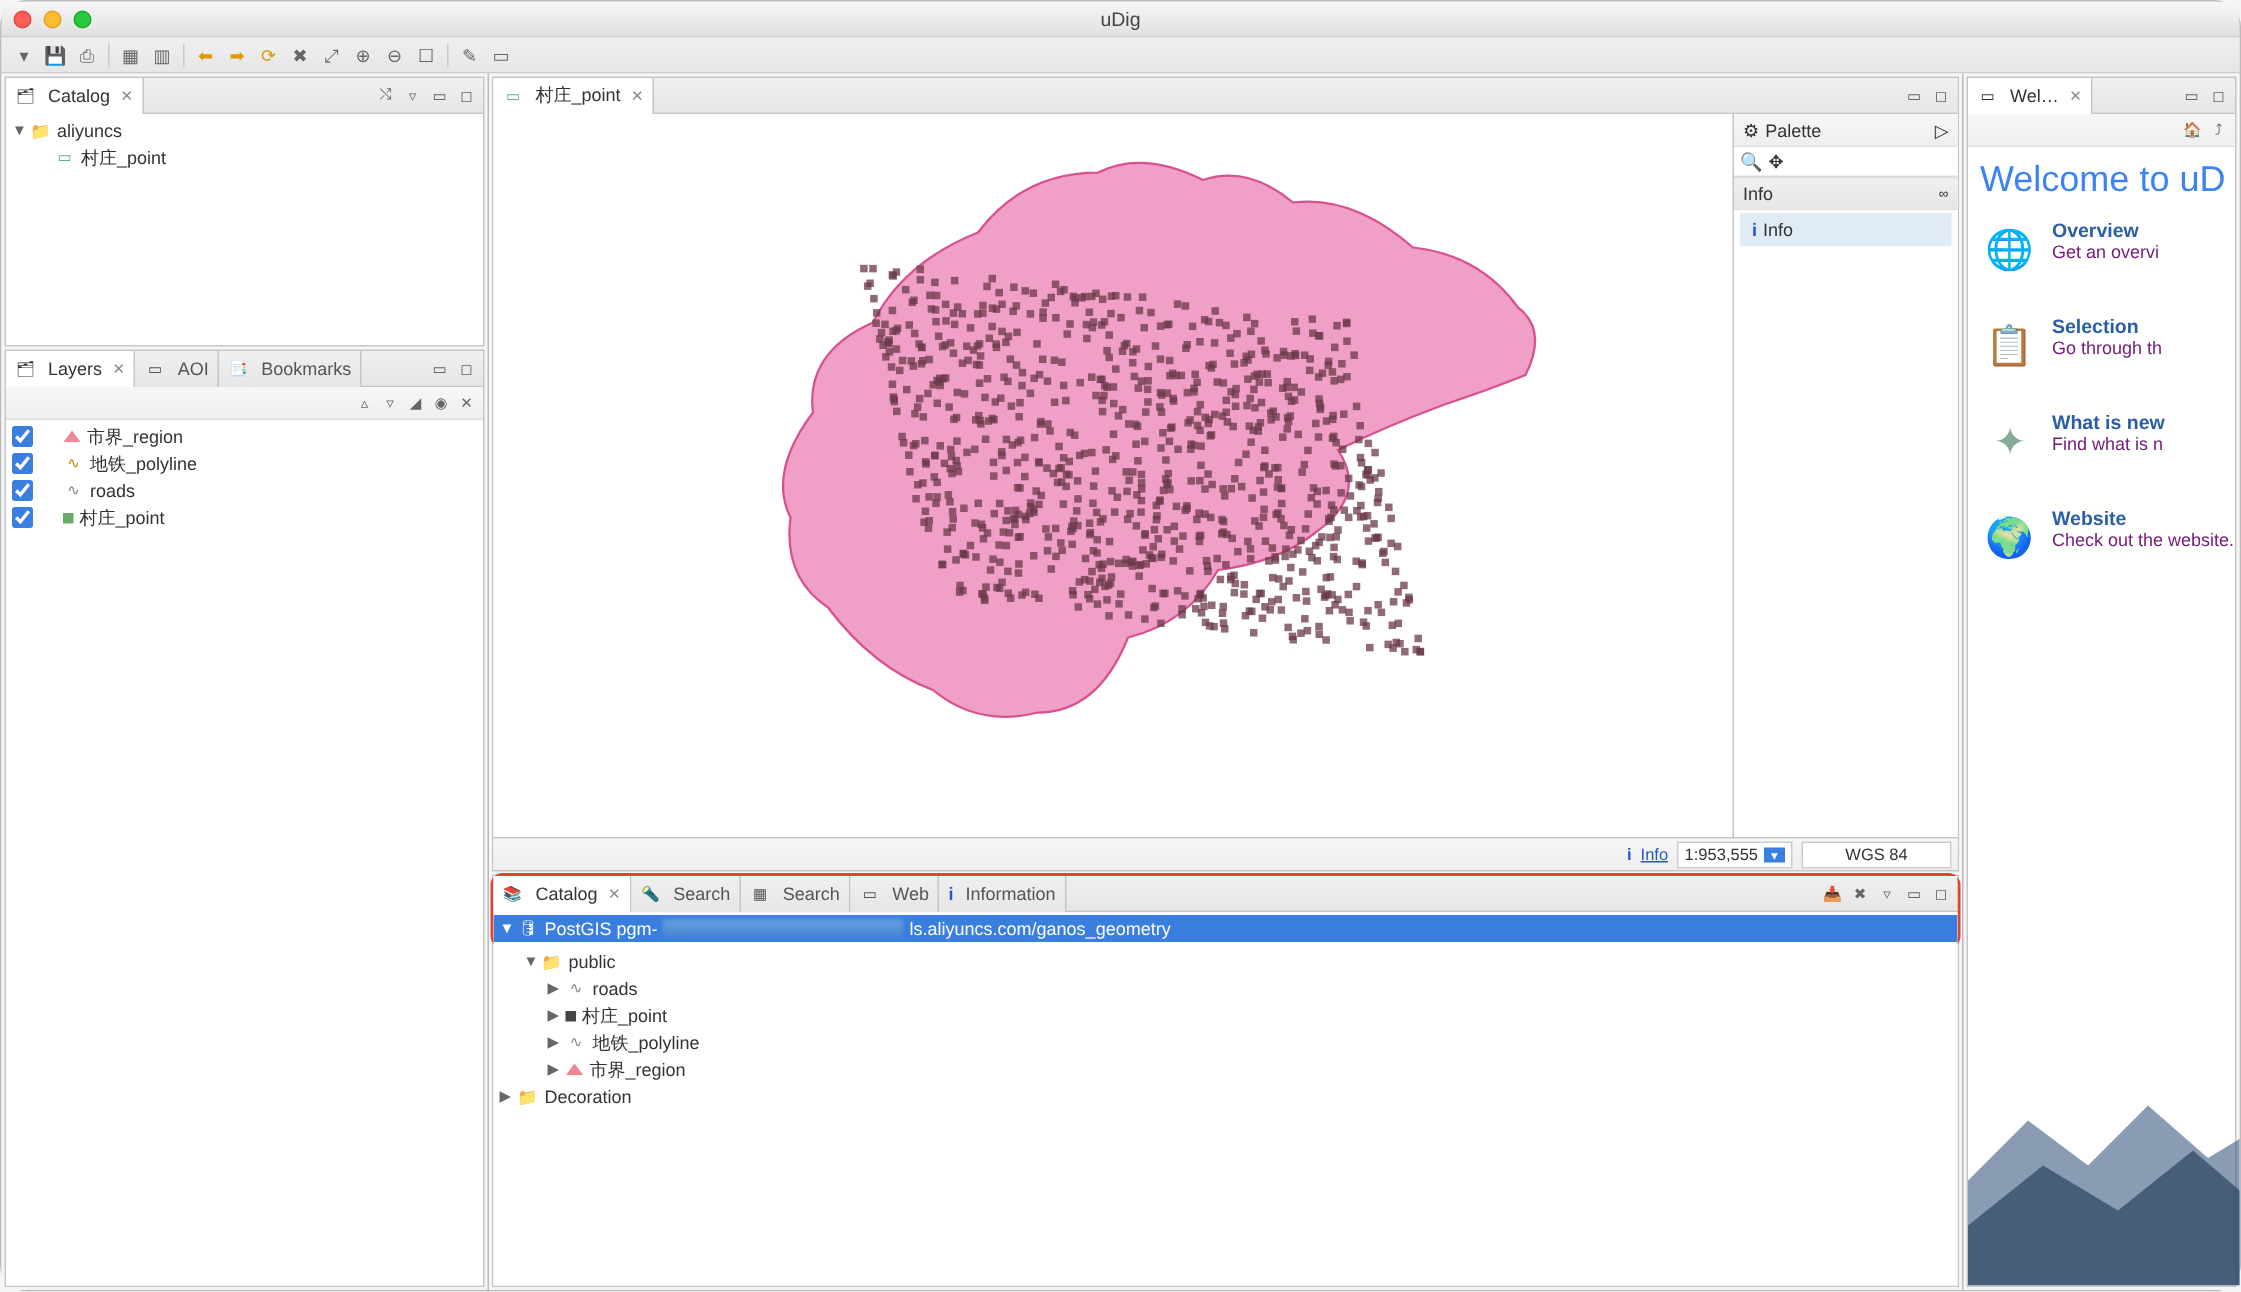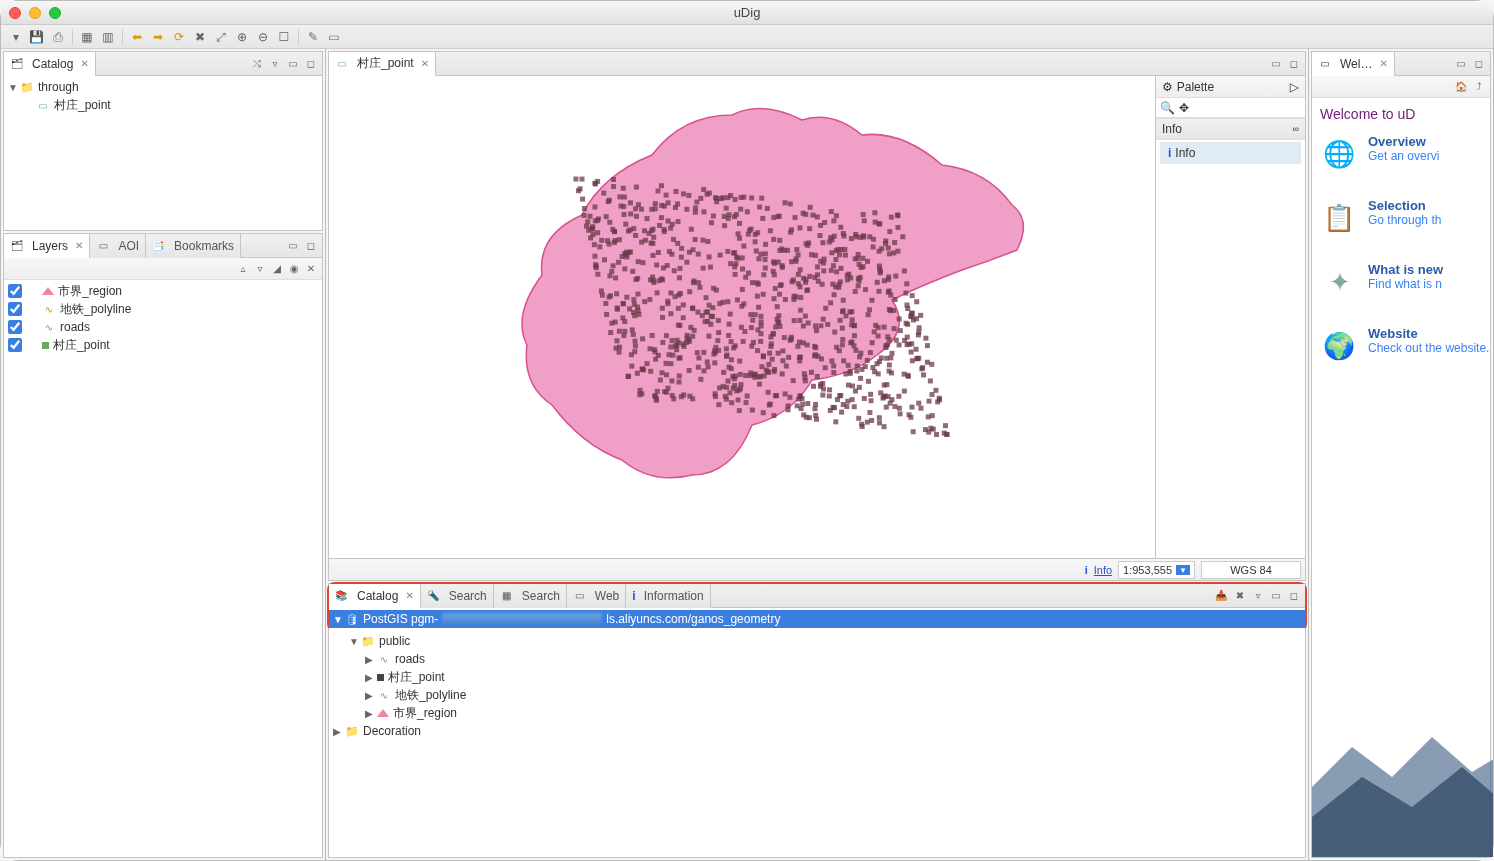--- a/index.html
+++ b/index.html
@@ -61,25 +61,25 @@
   .info-item { padding: 4px 8px; background: #e0ebf6; margin: 2px 4px; font-size:12px; display:flex; gap:4px; }
   .status-strip { height: 22px; border-top: 1px solid #c5c5c5; background: linear-gradient(#f7f7f7,#eee); display:flex; align-items:center; justify-content:flex-end; gap:6px; padding:0 4px; font-size:11px;}
   .status-box { border:1px solid #ccc; height:18px; display:flex; align-items:center; padding:0 4px; background:#fff;}
   .status-box .dd { background:#3a7ee0; color:#fff; width:14px; text-align:center; margin-left:4px; font-size:9px;}
   .info-link { color:#2655c6; text-decoration:underline; }
 
   .bottom-panel { height: 275px; }
   .catalog-frame { border: 2px solid #d43; border-radius: 8px; margin: -2px; padding: 0; }
   
   .welcome { padding: 8px; overflow:hidden; }
-  .welcome h2 { font-size: 14px; color: #701a75; font-weight:normal; margin-bottom: 12px; white-space:nowrap;}
+  .welcome h2 { font-size: 24px; color: #3b82f6; font-weight:normal; margin-bottom: 12px; white-space:nowrap;}
   .witem { display:flex; gap:8px; margin-bottom: 24px; }
   .wicon { width:40px; height:40px; flex-shrink:0; display:flex; align-items:center; justify-content:center; font-size:26px; color:#8a9; }
   .wtxt b { color:#2b5ca8; font-size:13px; display:block;}
-  .wtxt span { color:#3b82f6; font-size:12px; white-space:nowrap;}
+  .wtxt span { color:#701a75; font-size:12px; white-space:nowrap;}
   .mountain { position:absolute; bottom:0; left:0; right:0; height:150px; }
 
   .projects-panel { height: 180px; }
   .layers-panel { flex: 1; }
   .indent1 { padding-left: 20px; }
   .indent2 { padding-left: 36px; }
 </style>
 </head>
 <body>
 
@@ -128,21 +128,21 @@
             <span class="vbtn">⤭</span>
             <span class="vbtn">▿</span>
             <span class="vbtn">▭</span>
             <span class="vbtn">◻</span>
           </div>
         </div>
         <div class="tree">
           <div class="tree-row">
             <span class="twisty">▼</span>
             <span class="ticon ic-folder"></span>
-            <span>through</span>
+            <span>aliyuncs</span>
           </div>
           <div class="tree-row indent1">
             <span class="twisty"></span>
             <span class="ticon ic-map"></span>
             <span>村庄_point</span>
           </div>
         </div>
       </div>
 
       <div class="panel layers-panel">

